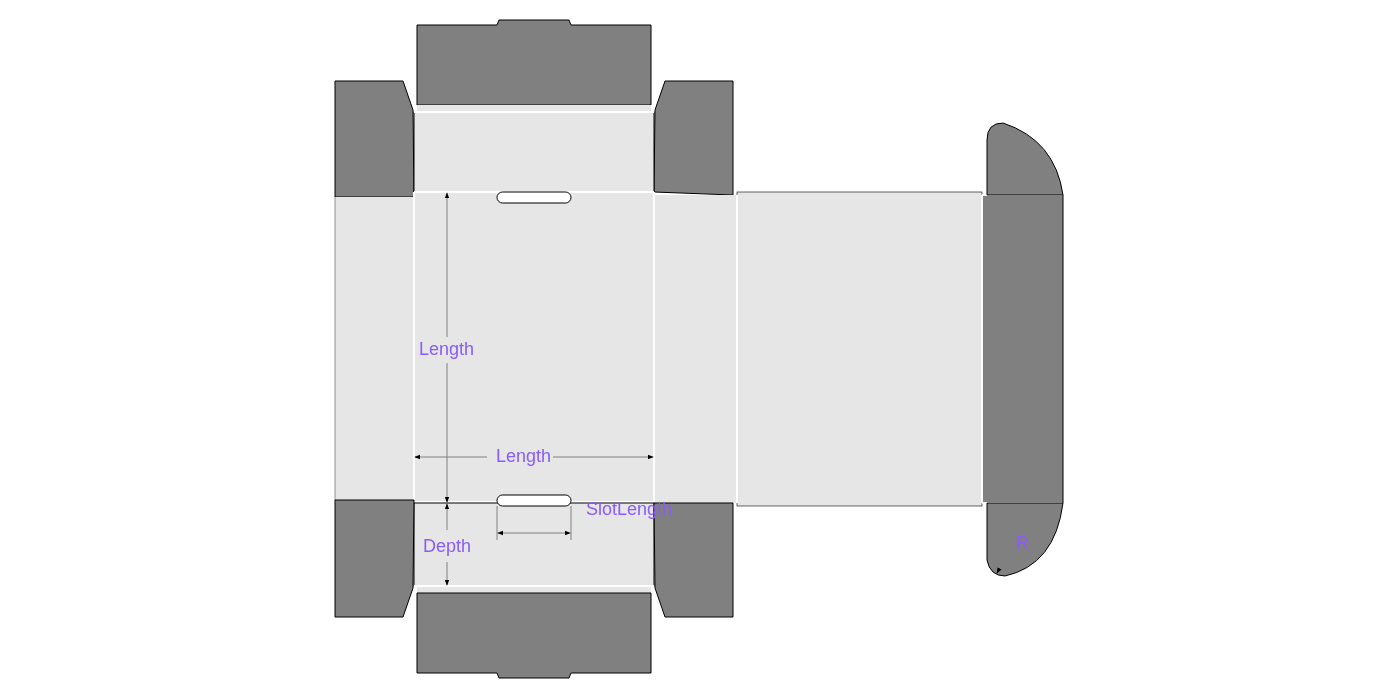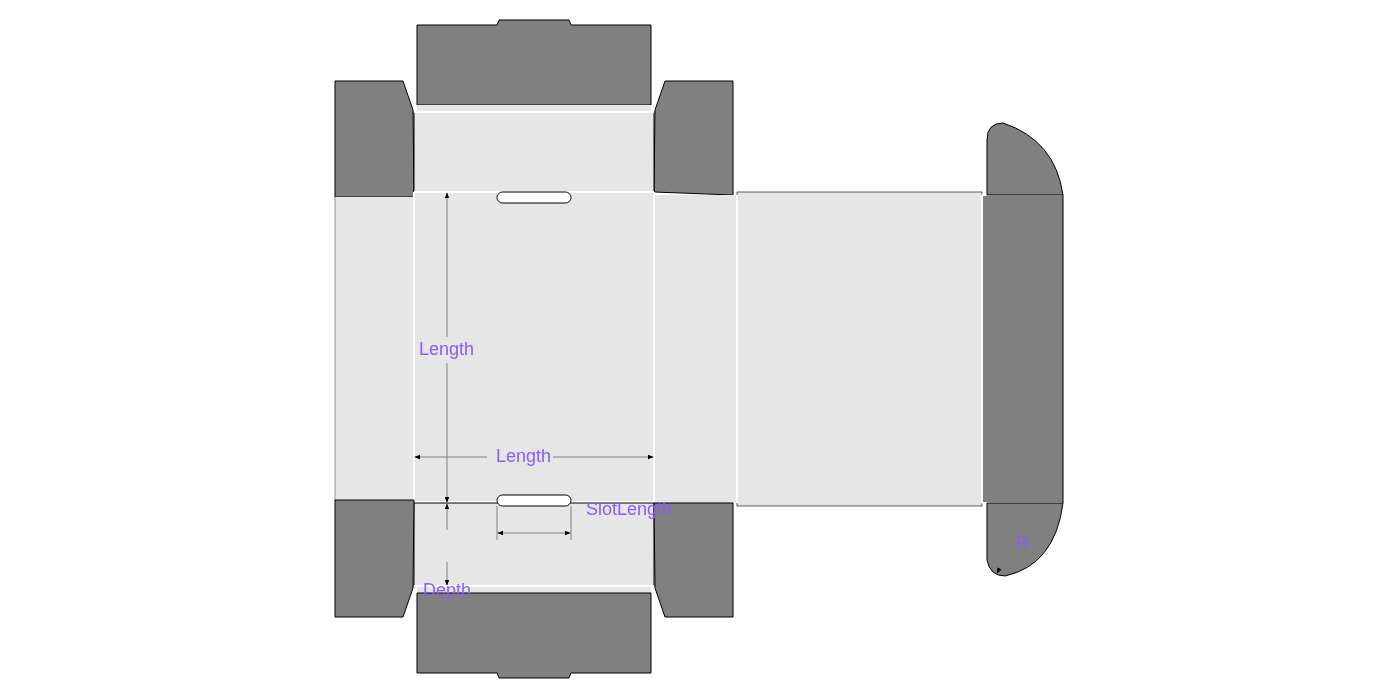--- a/index.html
+++ b/index.html
@@ -75,15 +75,15 @@
     <line x1="497" y1="506" x2="497" y2="540"></line>
     <line x1="571" y1="506" x2="571" y2="540"></line>
     <line x1="498" y1="533" x2="570" y2="533" marker-start="url(#arr)" marker-end="url(#arr)"></line>
 
     <line x1="1014" y1="542" x2="997" y2="573" marker-end="url(#arr)"></line>
   </g>
 </svg>
 
 <span class="lbl" style="left:419px; top:340px;">Length</span>
 <span class="lbl" style="left:496px; top:447px;">Length</span>
-<span class="lbl" style="left:423px; top:537px;margin-top:44px;">Depth</span>
+<span class="lbl" style="left:423px; top:537px;">Depth</span>
 <span class="lbl" style="left:586px; top:500px;">SlotLength</span>
 <span class="lbl" style="left:1016px; top:534px;">R</span>
 
 </body></html>

